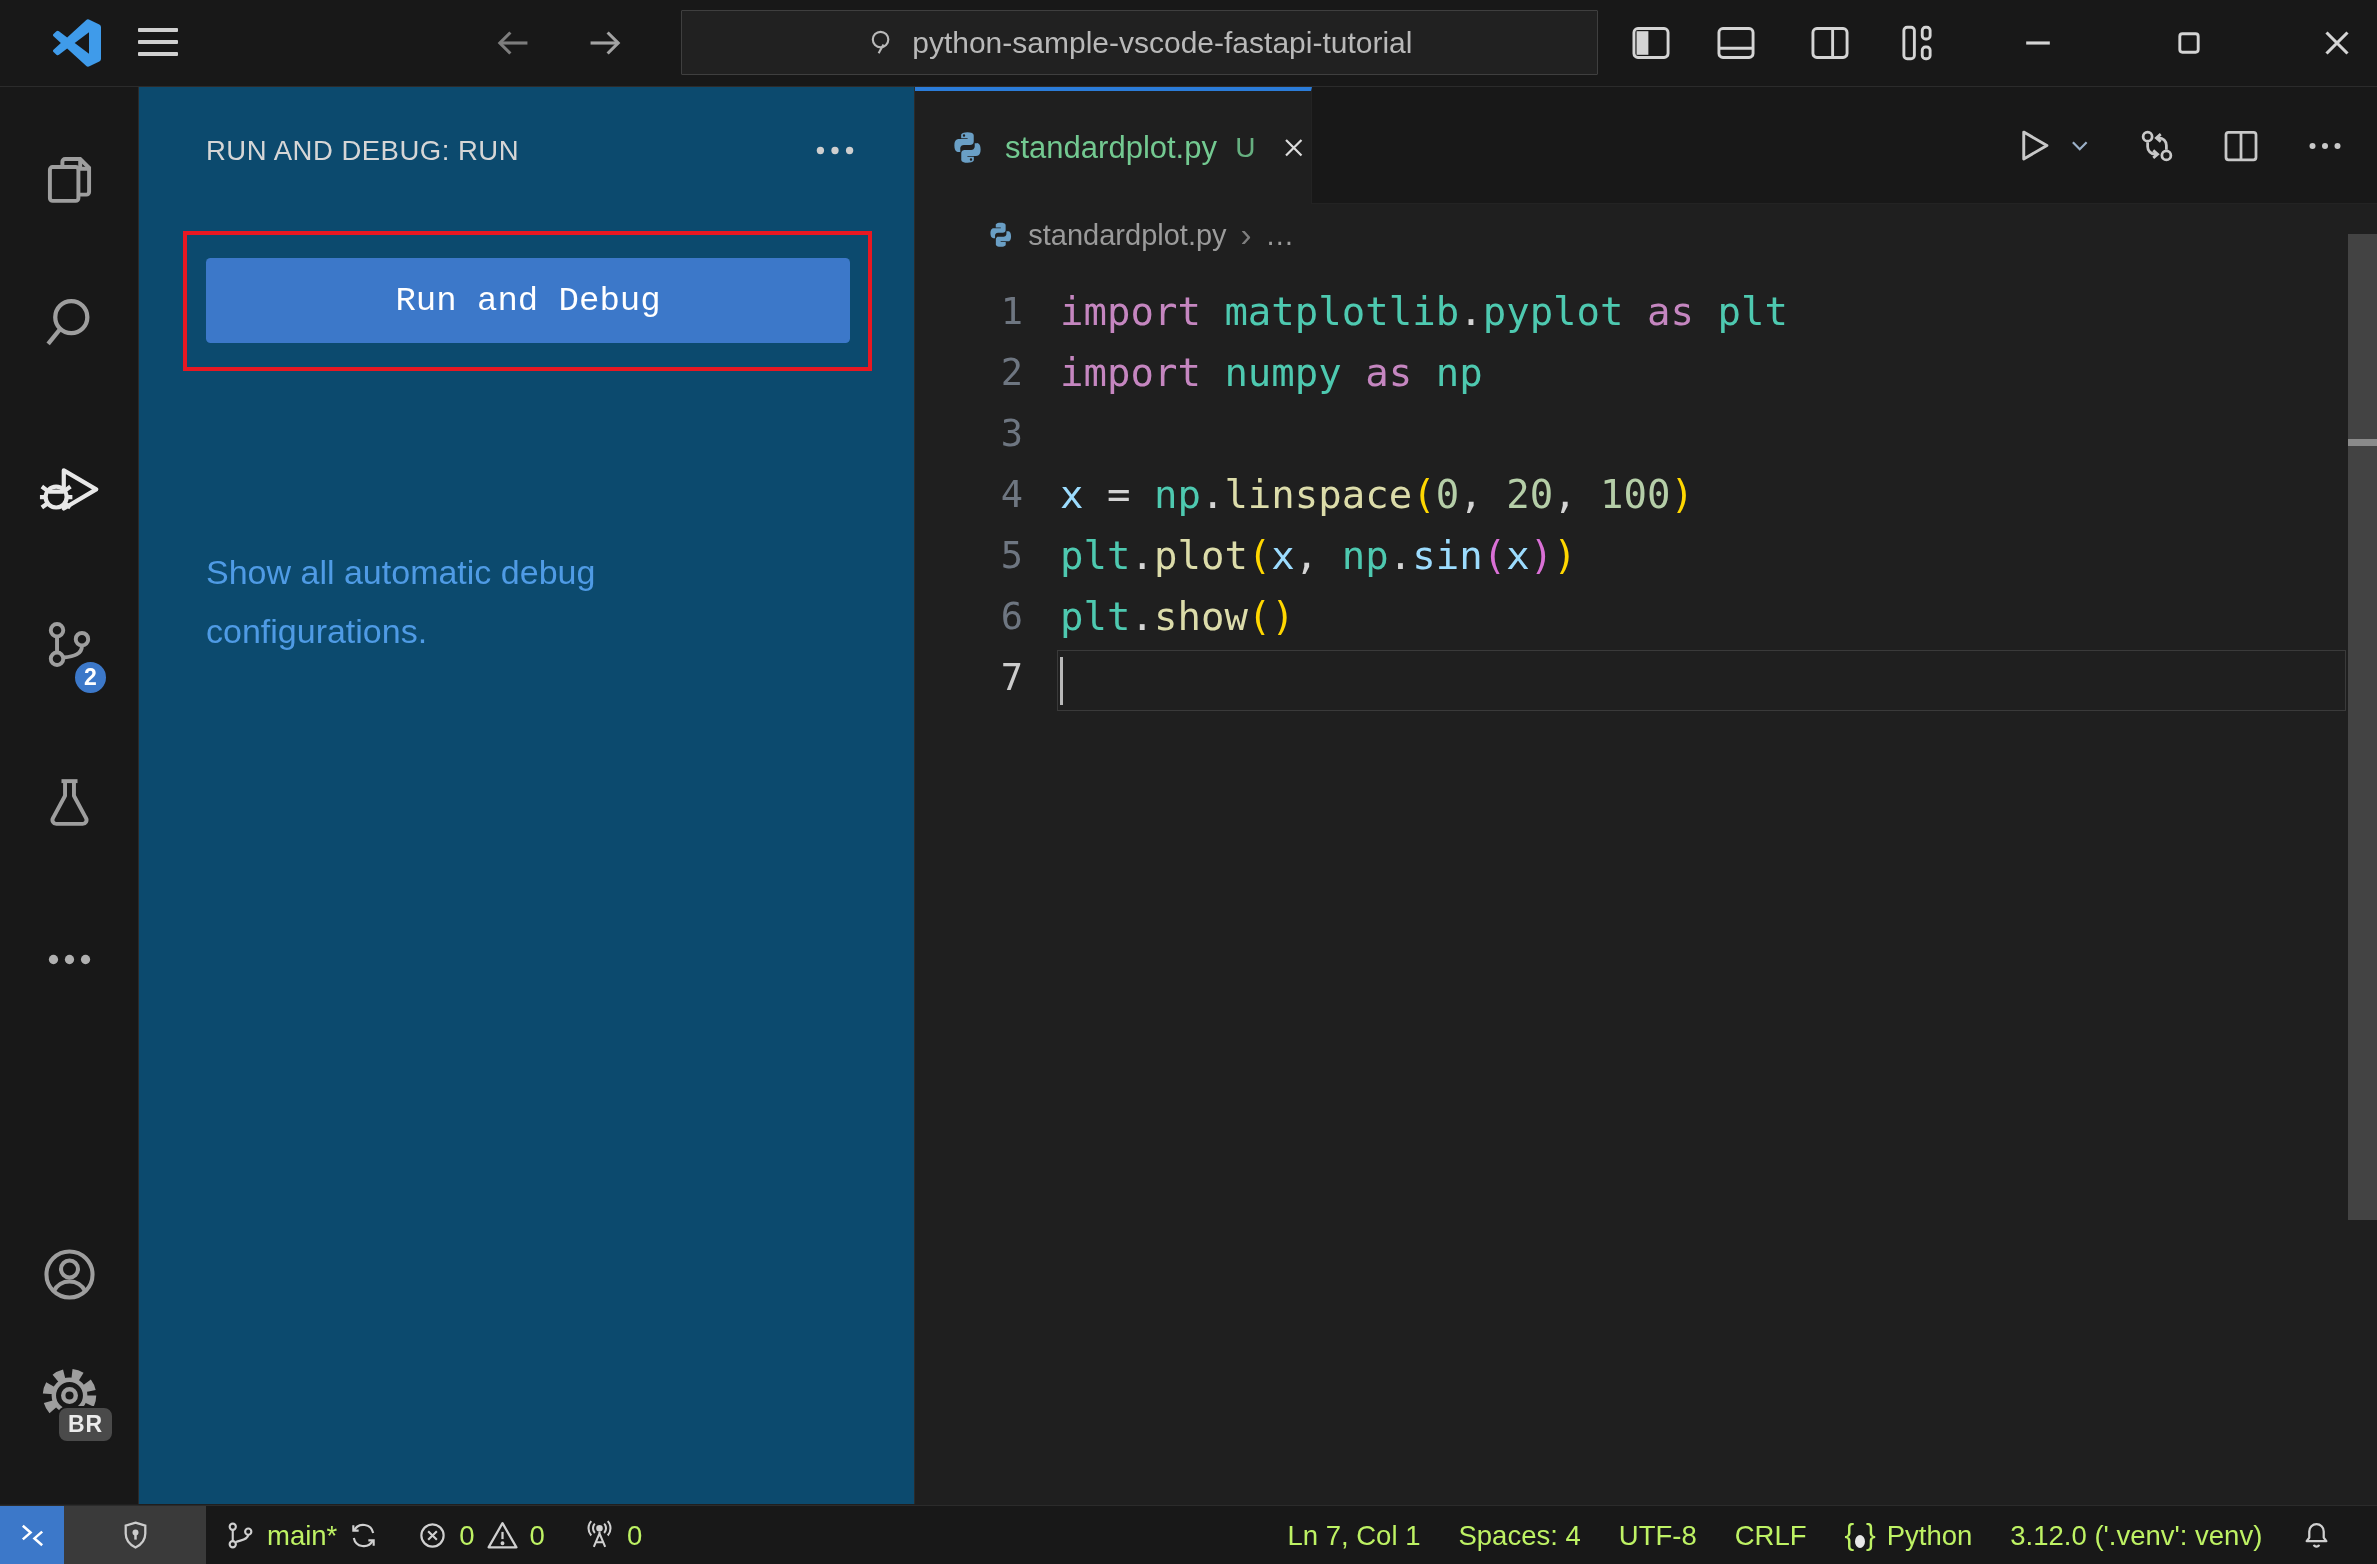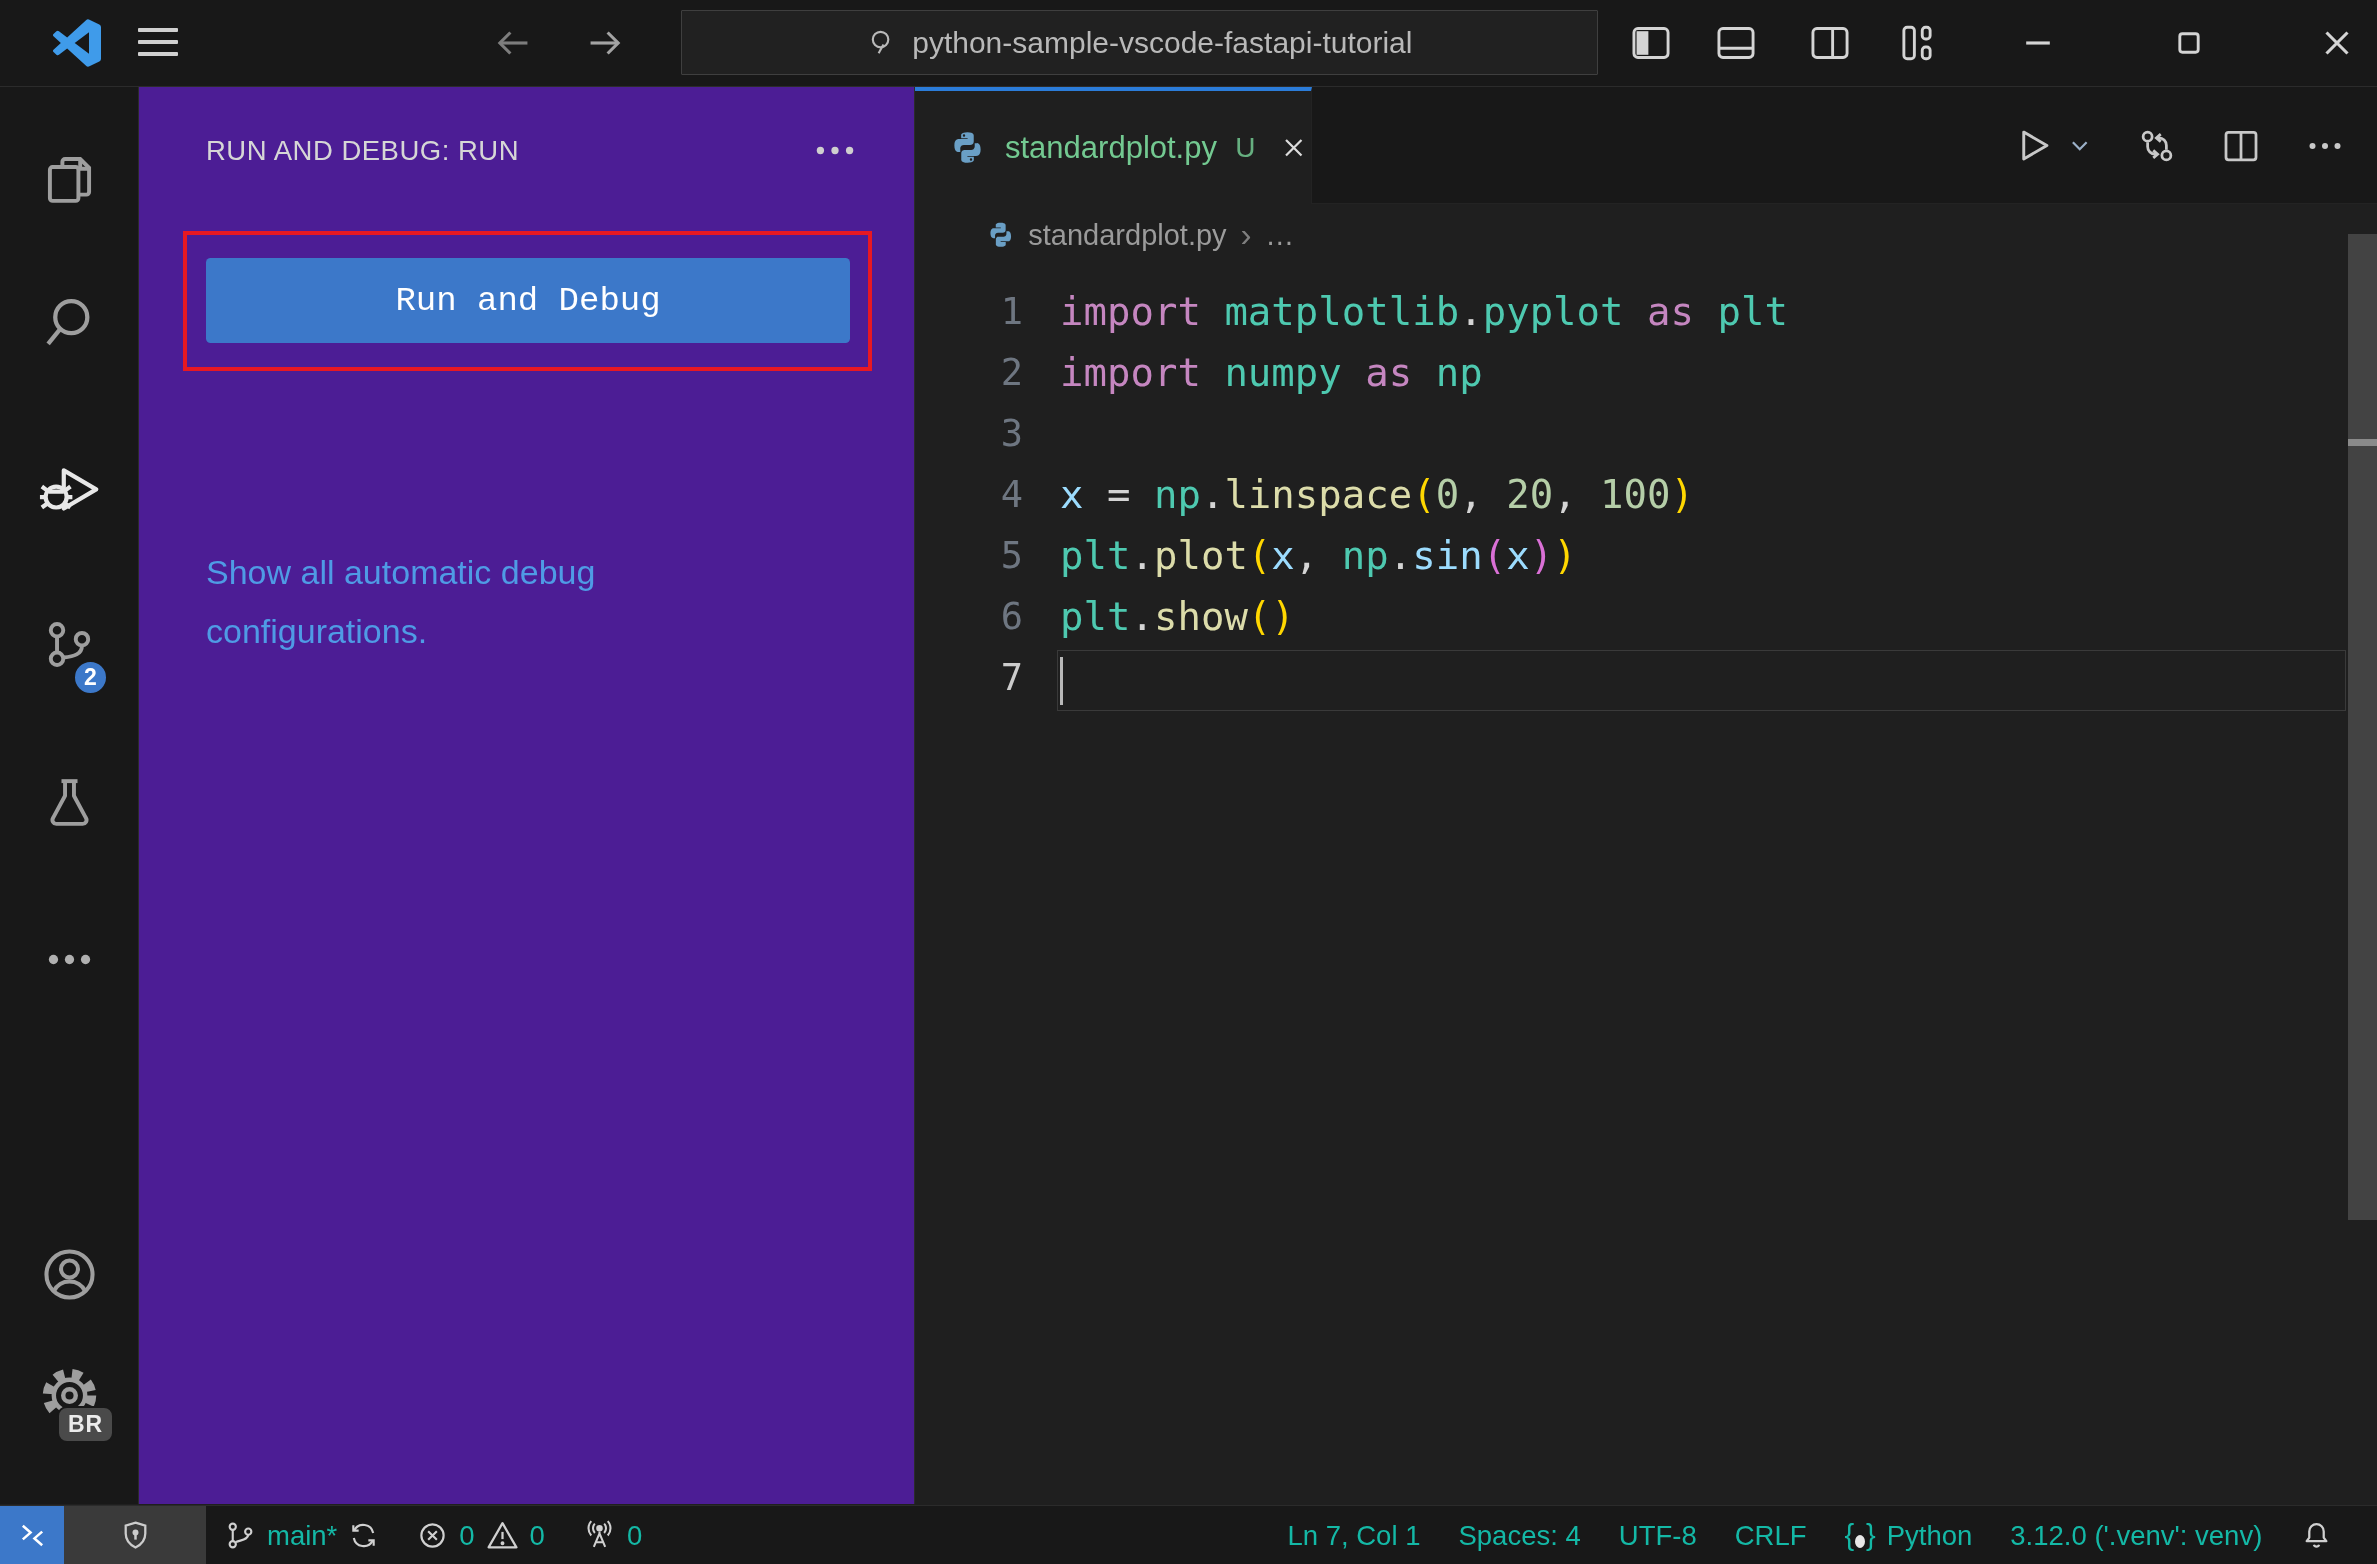--- a/index.html
+++ b/index.html
@@ -30,21 +30,21 @@
                background:#3c78c9; border-radius:50%; color:#fff; font-size:23px;
                display:flex; align-items:center; justify-content:center; font-weight:bold;
                border:2.8px solid #181818; }
   .badge-pill { position:absolute; left:57px; top:61px; width:57px; height:37px;
                 background:#4a4a4a; border-radius:10px; color:#ececec; font-size:23px;
                 font-weight:bold; display:flex; align-items:center; justify-content:center;
                 border:2.8px solid #181818; letter-spacing:0.9px; }
 
   
   #sidebar { position:absolute; left:139px; top:87px; width:775px; height:1417px;
-             background:#4c1d95; }
+             background:#0c4a6e; }
   #sidebar-header { position:absolute; left:67px; top:48px; font-size:27.5px;
                     color:#d6d6d6; letter-spacing:0.5px; }
   #sidebar-more { position:absolute; right:57px; top:48px; }
   #annotation-rect { position:absolute; left:44px; top:144px; width:689px; height:140px;
                      border:4.6px solid #e81822; }
   #run-debug-btn { position:absolute; left:67px; top:171px; width:644px; height:85px;
                    background:#3c78c9; border:none; border-radius:4.6px; color:#ffffff;
                    font-size:34px; font-family:Liberation Mono, monospace; cursor:pointer; }
   .sb-para { position:absolute; left:67px; width:660px; font-size:34px; line-height:59px;
              color:#cccccc; }
@@ -80,21 +80,21 @@
   #current-line-box { position:absolute; left:142px; top:563px; width:1289px; height:61px;
                       border:1.8px solid #3a3a3a; }
   #cursor { position:absolute; left:145px; top:570px; width:2.8px; height:48px; background:#b8b8b8; }
   #scrollbar { position:absolute; left:1433px; top:147px; width:30px; height:986px;
                background:#434343; }
   #scroll-marker { position:absolute; left:0; top:205px; width:30px; height:7.3px; background:#8a8a8a; }
 
   
   #statusbar { position:absolute; left:0; top:1505px; width:2377px; height:60px;
                background:#181818; border-top:1.8px solid #2b2b2b;
-               display:flex; align-items:center; font-size:27.5px; color:#14b8a6; }
+               display:flex; align-items:center; font-size:27.5px; color:#bef264; }
   #remote-tile { width:64px; height:60px; background:#3c78c9; display:flex;
                  align-items:center; justify-content:center; }
   #trust-tile { width:142px; height:60px; background:#3a3a3a; display:flex;
                 align-items:center; justify-content:center; }
   .sb-item { display:flex; align-items:center; gap:11px; padding:0 19px; height:60px; }
   #status-right { margin-left:auto; display:flex; align-items:center; padding-right:40px; }
   #lang-braces { display:inline-flex; align-items:flex-end; font-size:29px; position:relative; }
   #lang-dot { width:10px; height:13px; border-radius:50%; background:#e8e8e8; margin:0 0.9px 3.7px 0.9px; }
 </style>
 </head>

